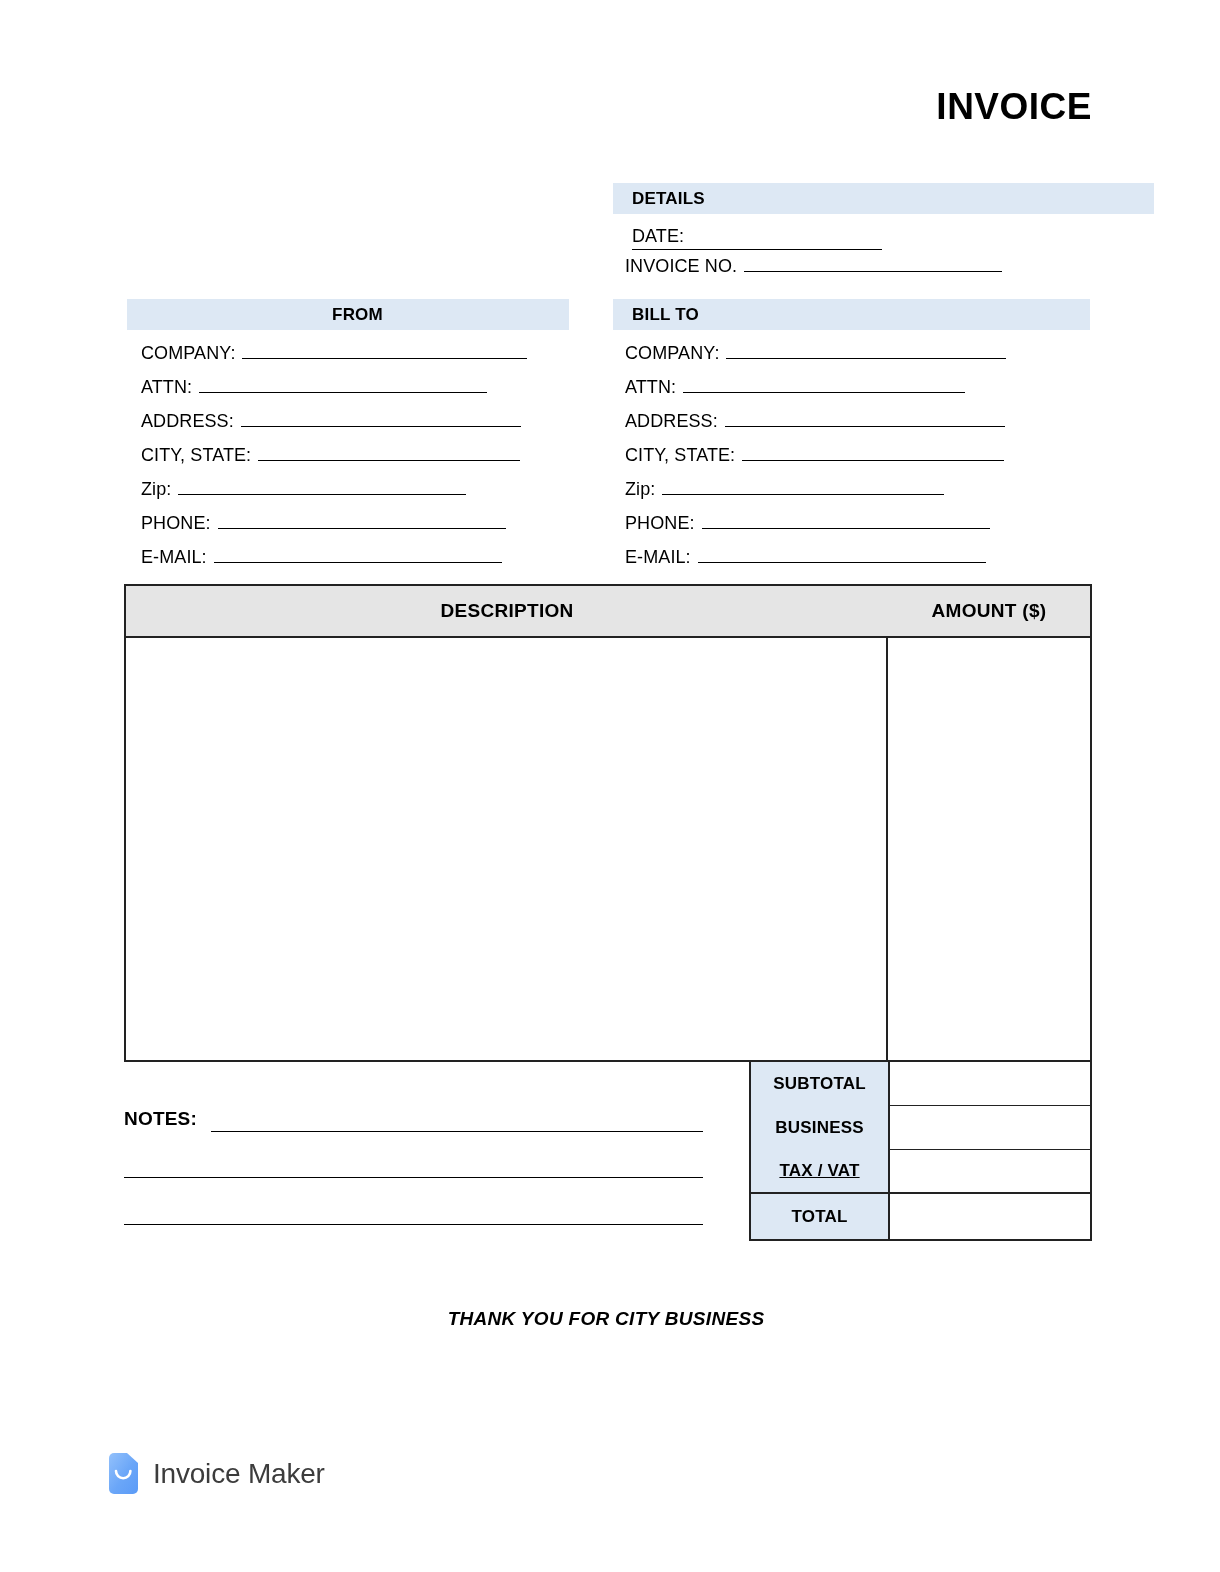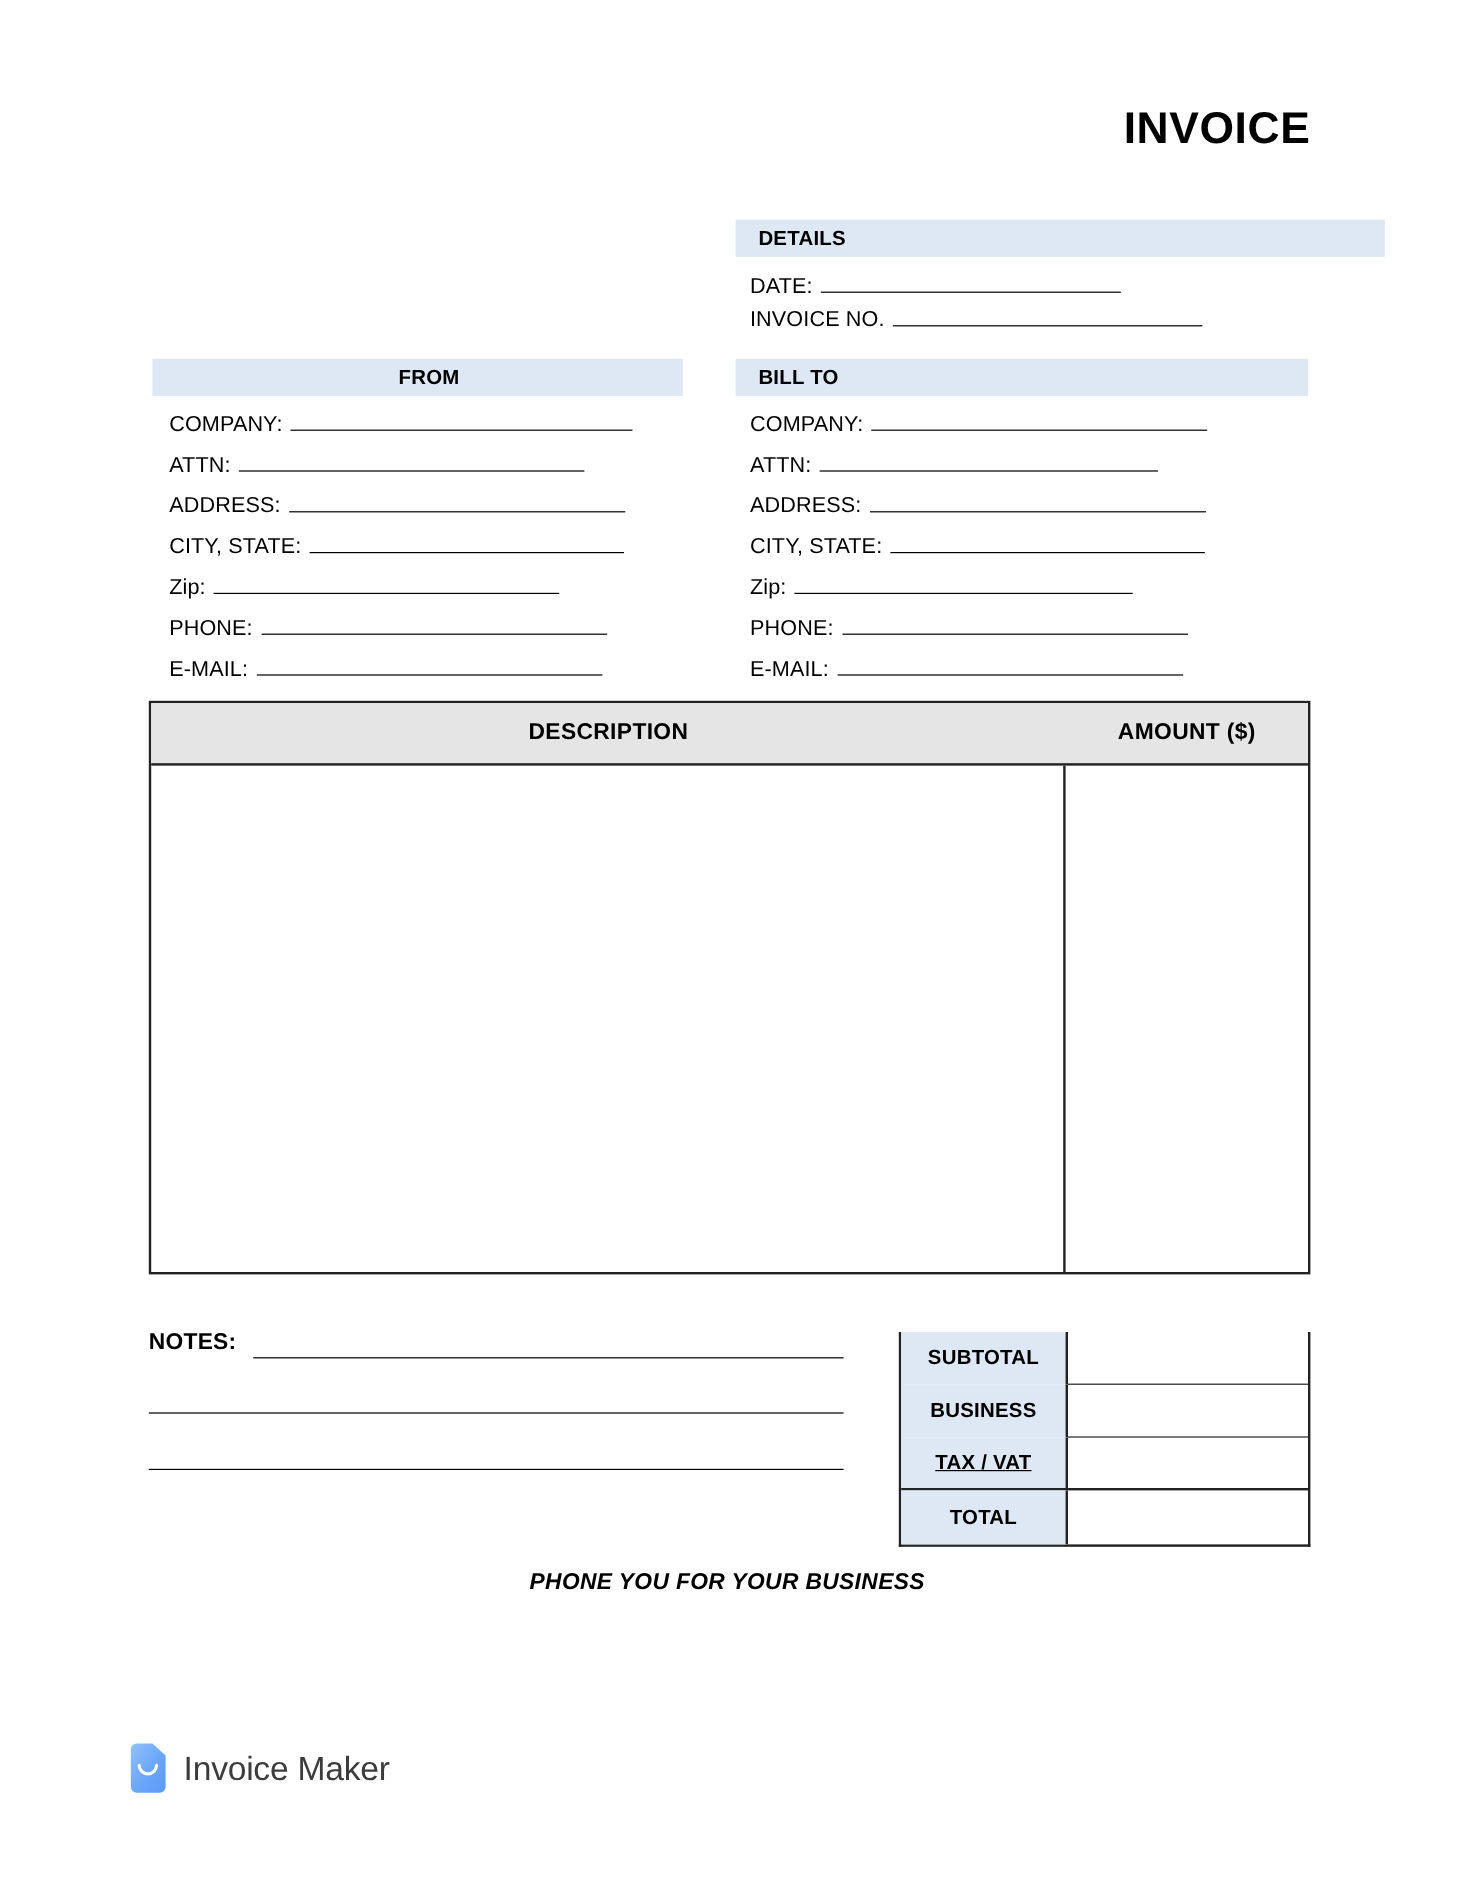--- a/index.html
+++ b/index.html
@@ -63,21 +63,21 @@
   }
   .field-row .fline {
     display: inline-block;
     border-bottom: 1.6px solid #000;
     margin-left: 7px;
     height: 17px;
   }
 
   
   #details-band { left: 613px; top: 183px; width: 541px; }
-  #details-date  { left: 625px; top: 226px; }
+  #details-date  { left: 625px; top: 226px; flex-direction: column; }
   #details-invno { left: 625px; top: 254px; }
 
   
   #from-band { left: 127px; top: 299px; width: 442px; justify-content: center; }
   #billto-band { left: 613px; top: 299px; width: 477px; }
 
   .from-col { left: 141px; }
   .billto-col { left: 625px; }
 
   
@@ -128,21 +128,20 @@
 
   
   .totals {
     position: absolute;
     left: 749px;
     top: 1062px;
     width: 343px;
     border: 2px solid #222;
     border-top: none;
     box-sizing: border-box;
-    margin-top: 48px;
   }
   .totals-row {
     display: flex;
     height: 44px;
   }
   .totals-row .t-label {
     width: 139px;
     background: #dde8f4;
     display: flex;
     align-items: center;
@@ -331,21 +330,21 @@
       <div class="t-value"></div>
     </div>
   </div>
 
   <div class="notes-label">NOTES:</div>
   <div class="notes-line" id="notes-line-1"></div>
   <div class="notes-line" id="notes-line-2"></div>
   <div class="notes-line" id="notes-line-3"></div>
 
   <div class="thankyou">
-    <span class="ty-inner">PHONE YOU FOR YOUR BUSINESS</span>
+    <span class="ty-inner">THANK YOU FOR CITY BUSINESS</span>
   </div>
 
   <div class="footer-logo">
     <span class="logo-mark">
       <svg width="35" height="43" viewBox="0 0 35 43" xmlns="http://www.w3.org/2000/svg">
         <defs>
           <linearGradient id="lg" x1="0" y1="0" x2="1" y2="1">
             <stop offset="0%" stop-color="#93c1fb"></stop>
             <stop offset="55%" stop-color="#6aa6f8"></stop>
             <stop offset="100%" stop-color="#5b9bf7"></stop>

